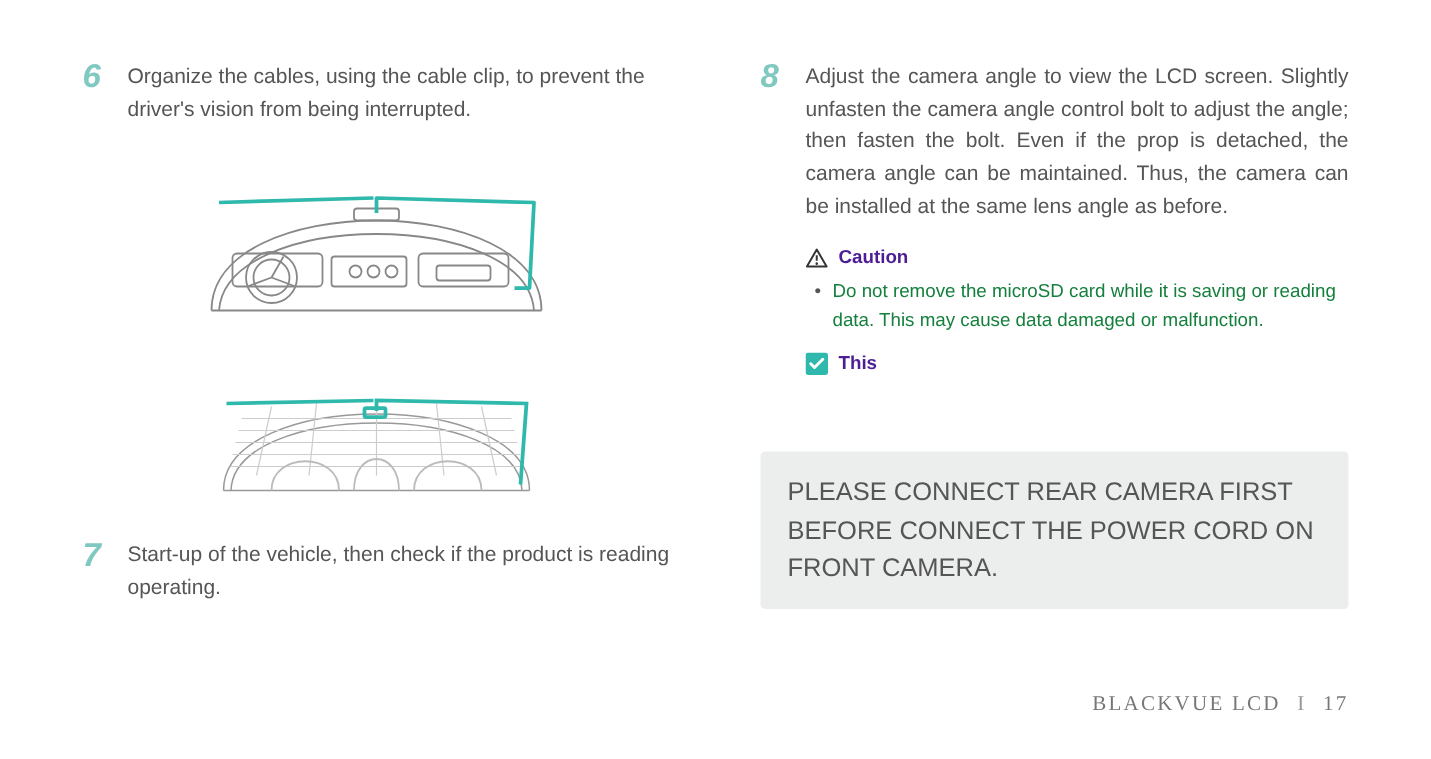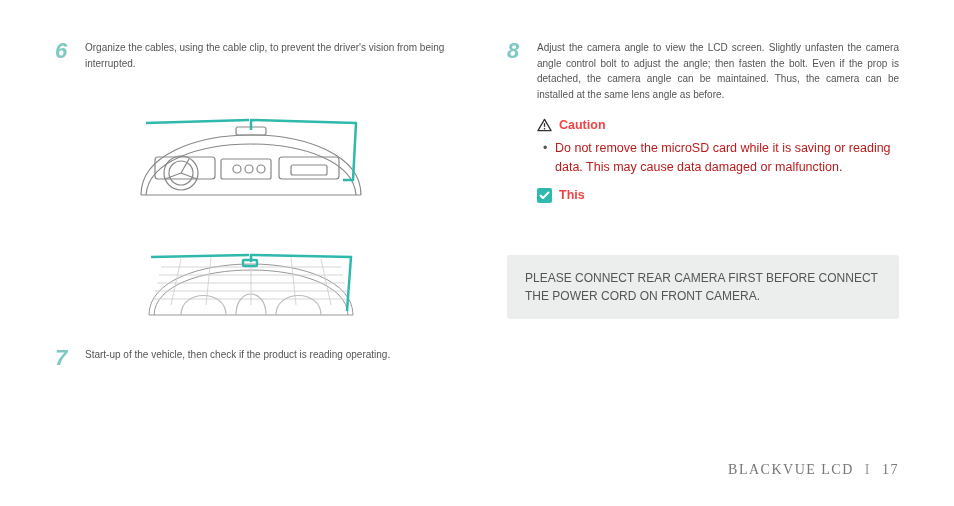--- a/index.html
+++ b/index.html
@@ -31,21 +31,21 @@
     font-size: 22px;
     font-weight: 700;
     font-style: italic;
     color: #7fc9c1;
     line-height: 1;
     min-width: 20px;
   }
   .step-text {
     flex: 1;
     color: #555;
-    font-size: 10px;
+    font-size: 14px;
     line-height: 1.55;
   }
   .step8 .step-text { text-align: justify; }
   .figure-wrap {
     margin: 6px 0 20px 0;
     display: flex;
     flex-direction: column;
     gap: 12px;
     align-items: center;
   }
@@ -55,47 +55,47 @@
   }
   .callout {
     margin-left: 30px;
     margin-top: 6px;
   }
   .callout-head {
     display: flex;
     align-items: center;
     gap: 7px;
     font-weight: 700;
-    color: #ef4444;
+    color: #4c1d95;
     margin-bottom: 4px;
     margin-top: 10px;
     text-align: center;
   }
   .callout-head svg { display: block; }
   .callout ul {
     list-style: none;
     padding-left: 6px;
   }
   .callout li {
     position: relative;
     padding-left: 12px;
     margin-bottom: 3px;
-    color: #b91c1c;
+    color: #15803d;
   }
   .callout li::before {
     content: "•";
     position: absolute;
     left: 0;
     color: #555;
   }
   .notice-box {
     background: #eceded;
     border-radius: 3px;
     padding: 14px 18px;
-    font-size: 12px;
+    font-size: 17px;
     color: #555;
     margin-top: 50px;
     font-weight: 400;
   }
   .footer {
     position: absolute;
     bottom: 26px;
     right: 55px;
     font-size: 14px;
     letter-spacing: 1.5px;

